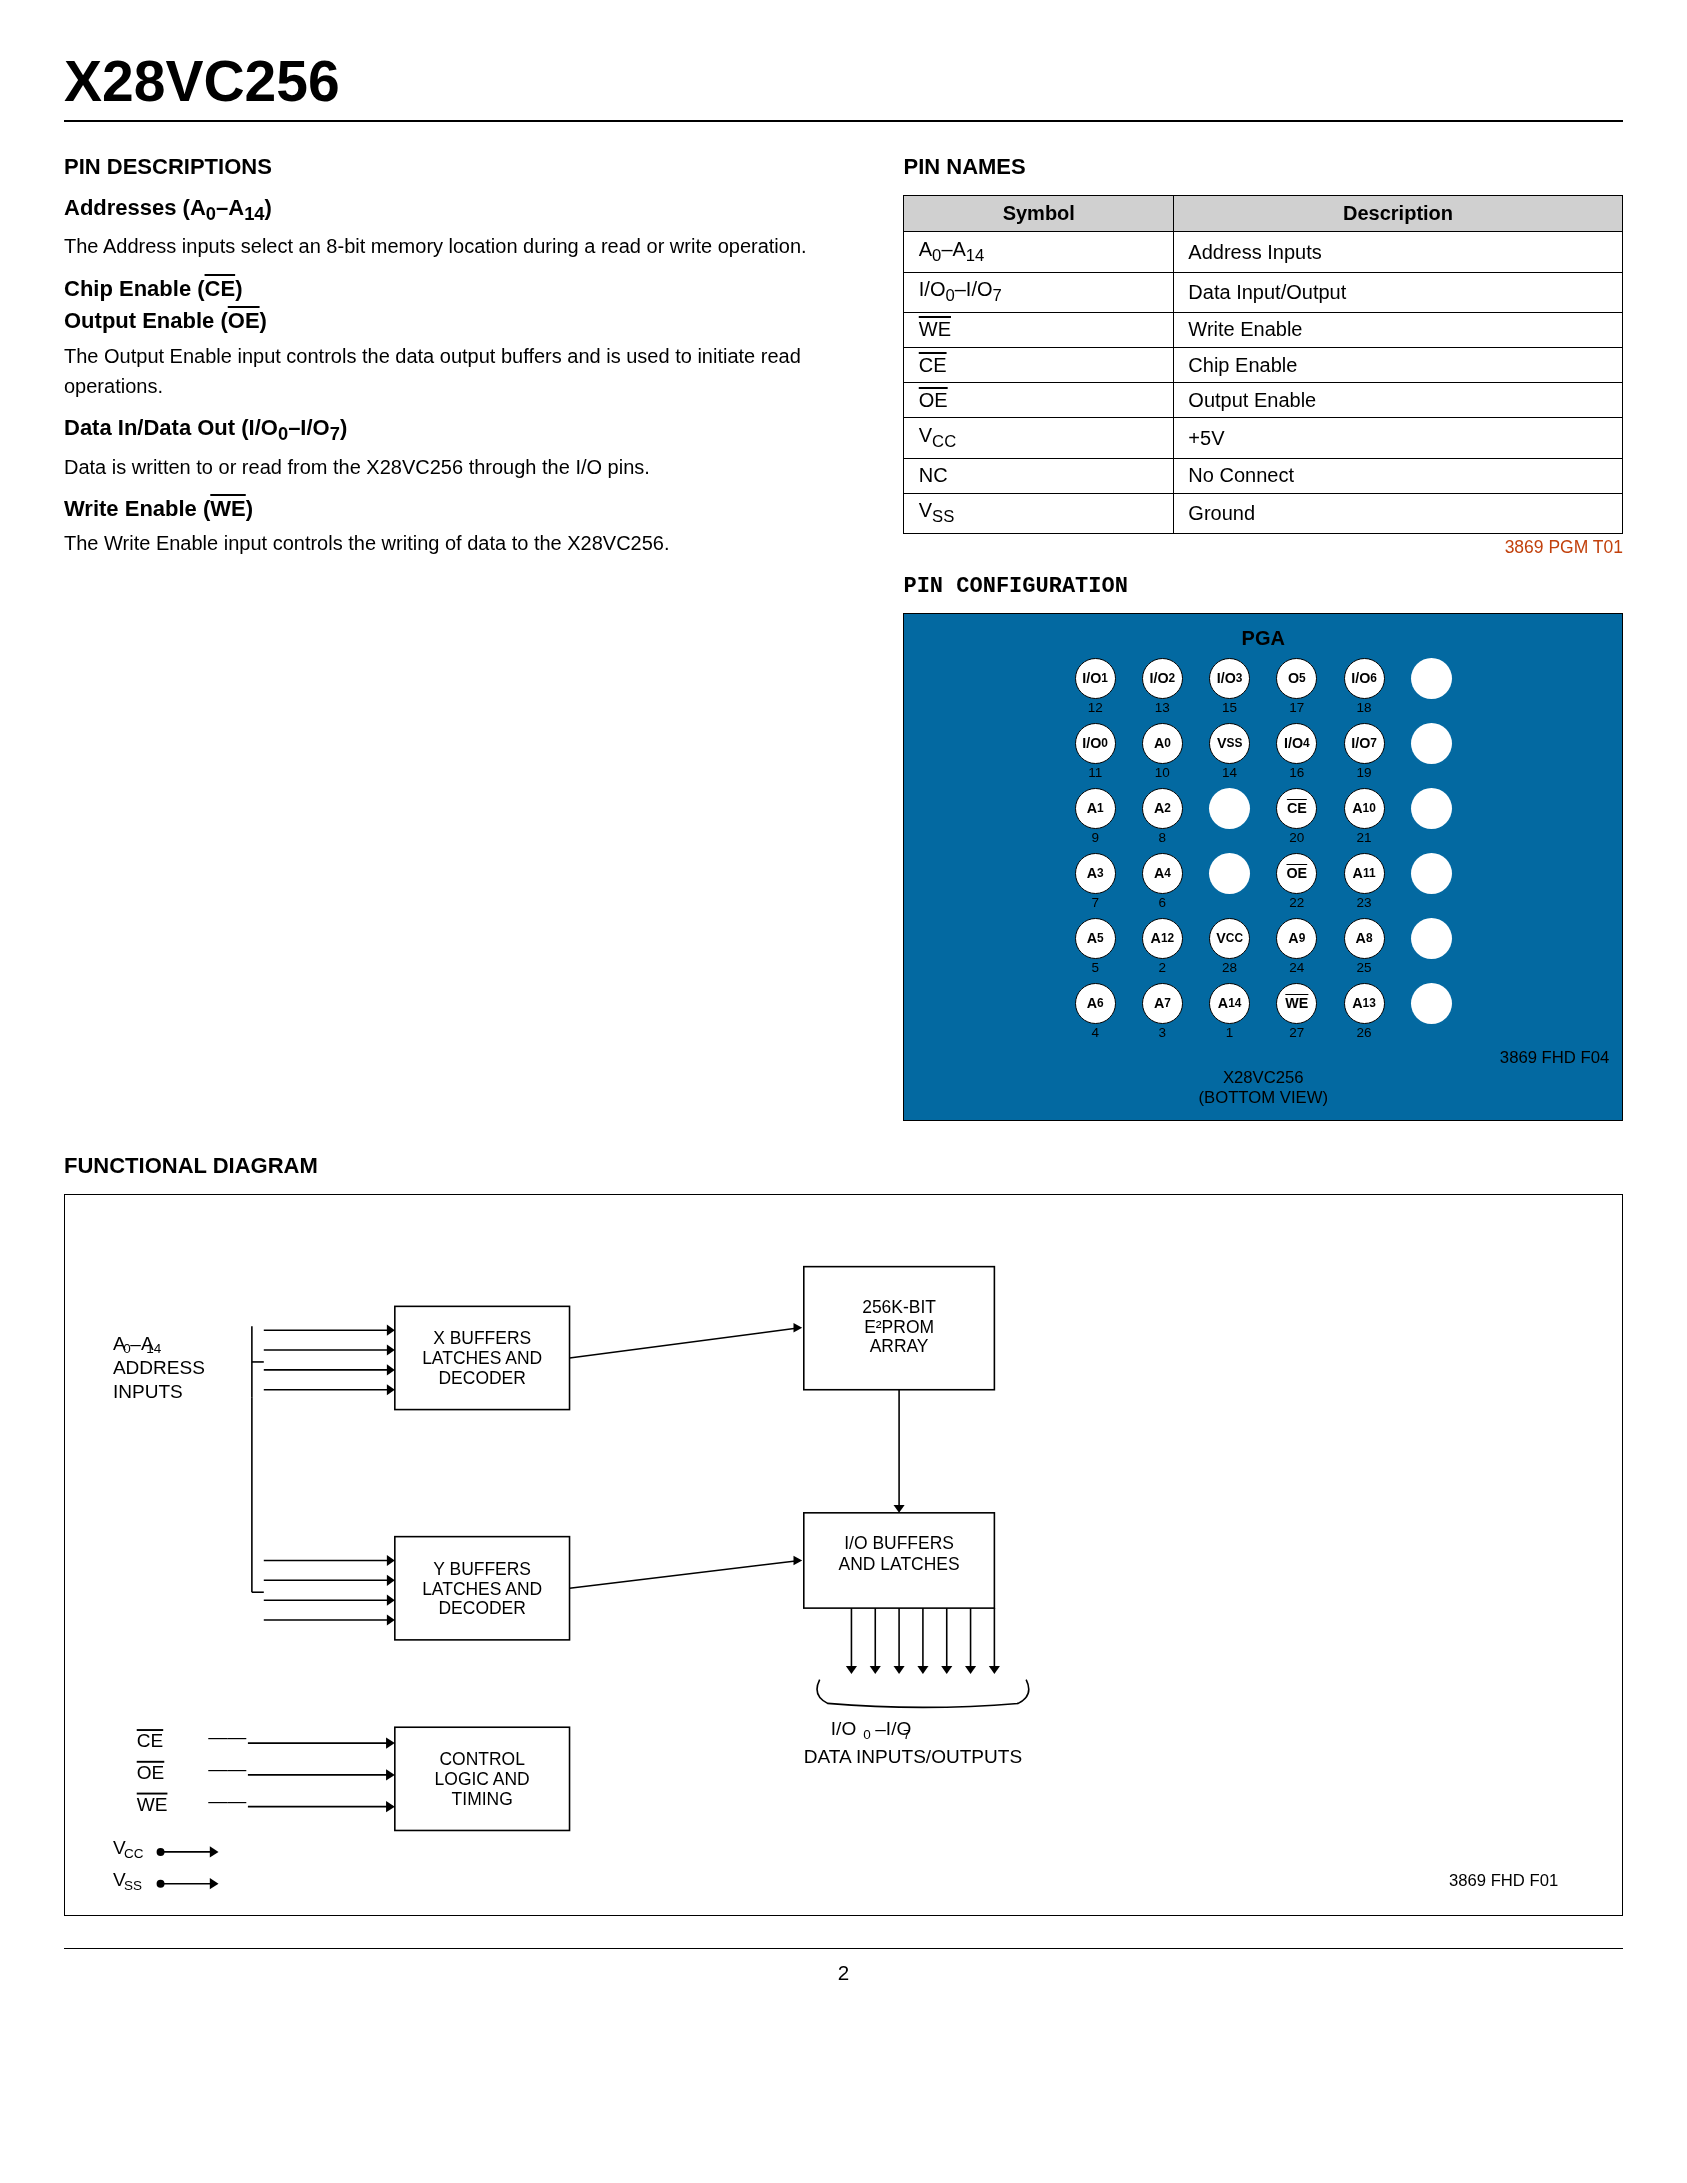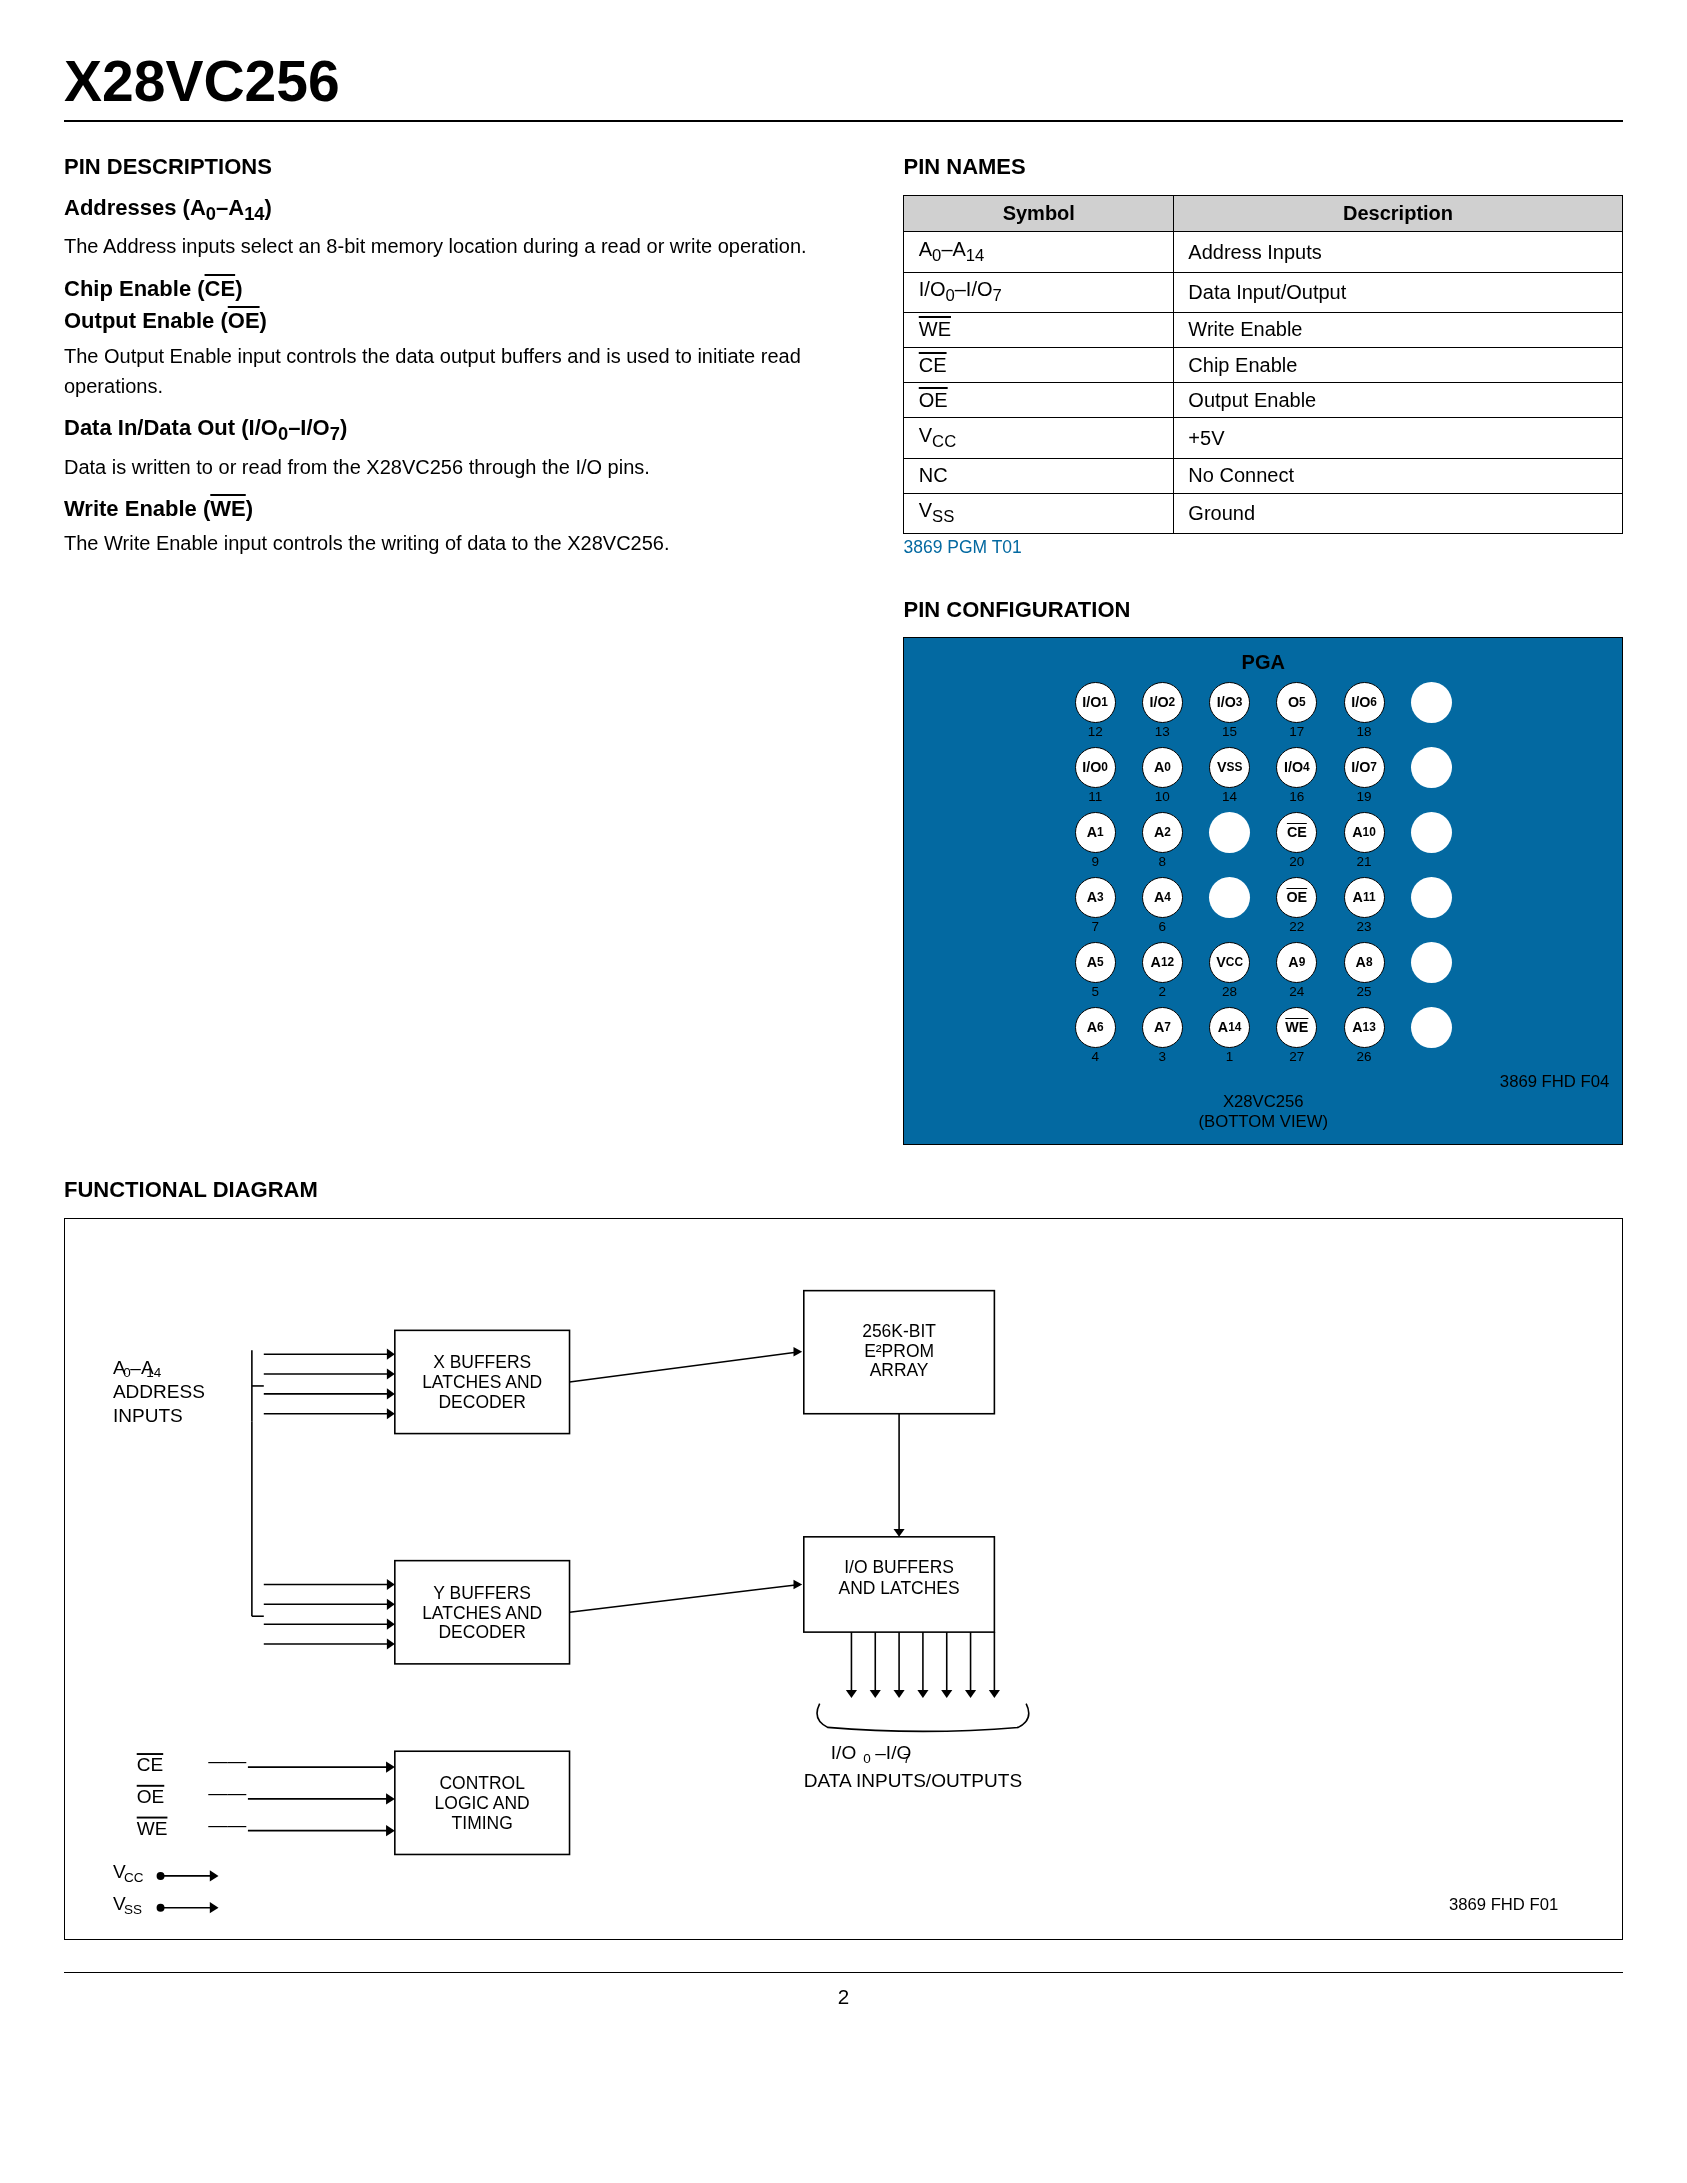--- a/index.html
+++ b/index.html
@@ -64,23 +64,23 @@
       padding: 6.4px 14.3px;
       text-align: center;
       font-weight: bold;
     }
     .pin-names-table td {
       border: 1.2px solid #000;
       padding: 5.6px 14.3px;
     }
     .table-note {
       font-size: 17.5px;
-      text-align: left;
+      text-align: right;
       margin-top: 3.2px;
-      color: #0369a1;
+      color: #c2410c;
     }
 
     
     .pin-config-box {
       border: 1.2px solid #000;
       padding: 12.7px;
       margin-top: 14.3px;
       position: relative;
       background: #0369a1;
     }
@@ -210,21 +210,21 @@
           <td>No Connect</td>
         </tr>
         <tr>
           <td>V<sub>SS</sub></td>
           <td>Ground</td>
         </tr>
       </tbody>
     </table>
     <div class="table-note">3869 PGM T01</div>
 
-    <div class="section-heading" style="margin-top:39px;">PIN CONFIGURATION</div>
+    <div class="section-heading" style="margin-top:16px;font-family:Liberation Mono, monospace;">PIN CONFIGURATION</div>
     <div class="pin-config-box">
       <div class="pga-label">PGA</div>
 
       <div style="display:grid; grid-template-columns: repeat(6,1fr); gap:6.4px; max-width:397px; margin:0 auto;">
 
         <div class="pga-cell">
           <div class="pga-circle">I/O<sub>1</sub></div>
           <div class="pga-num">12</div>
         </div>
         <div class="pga-cell">

